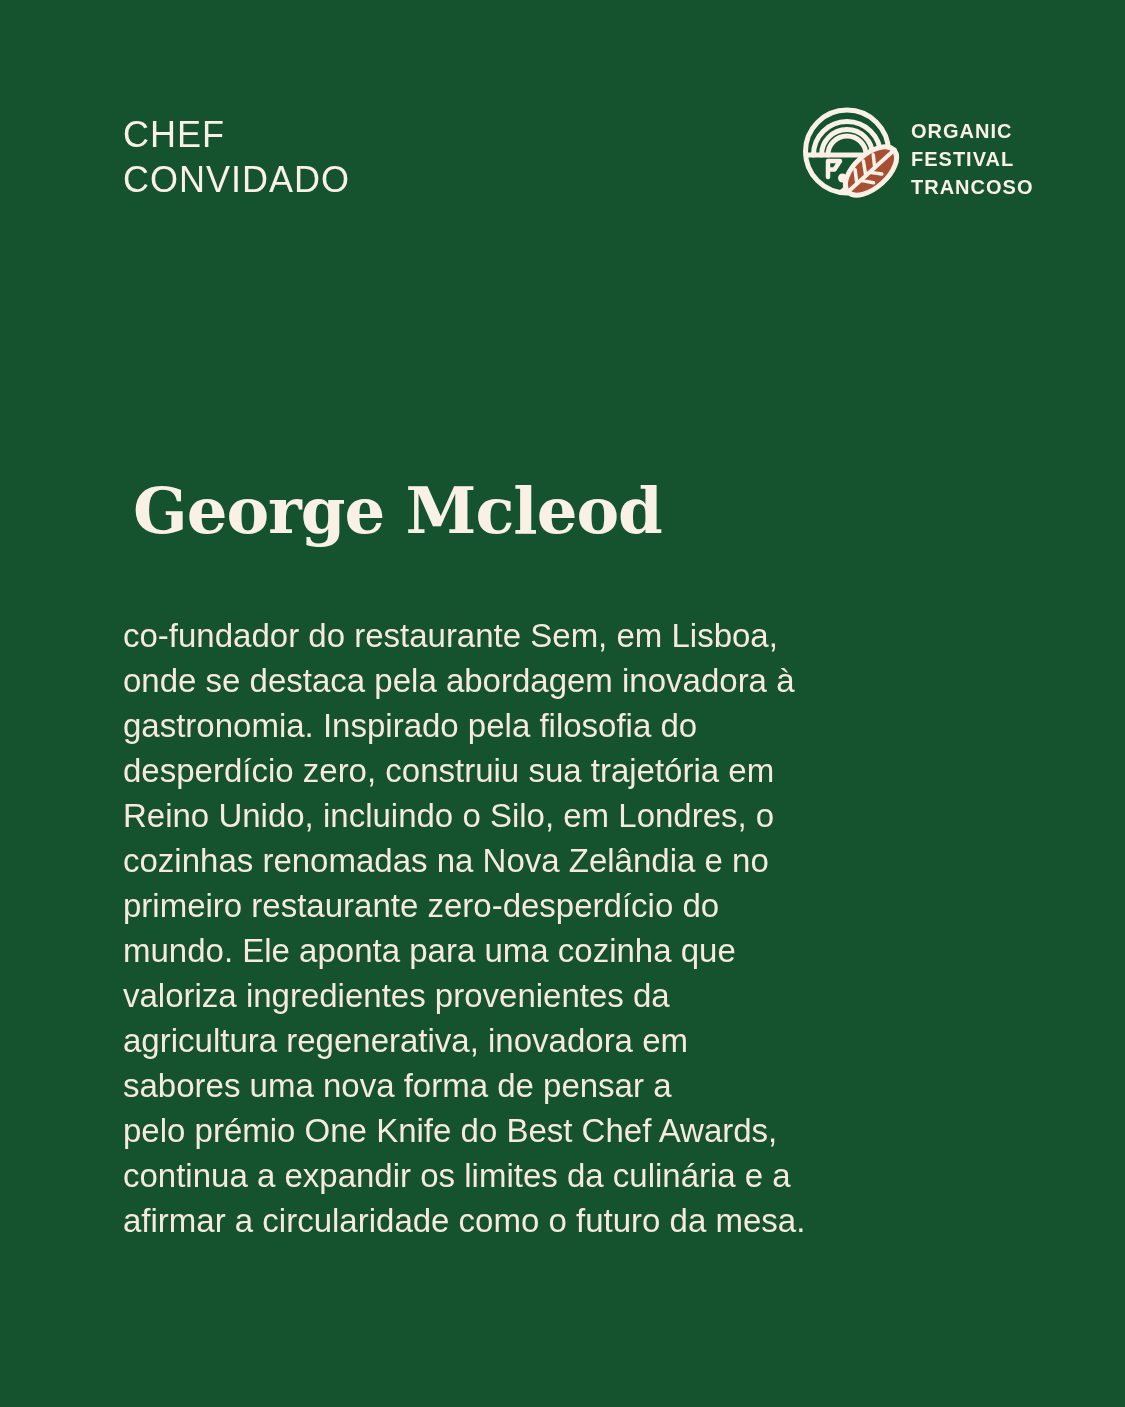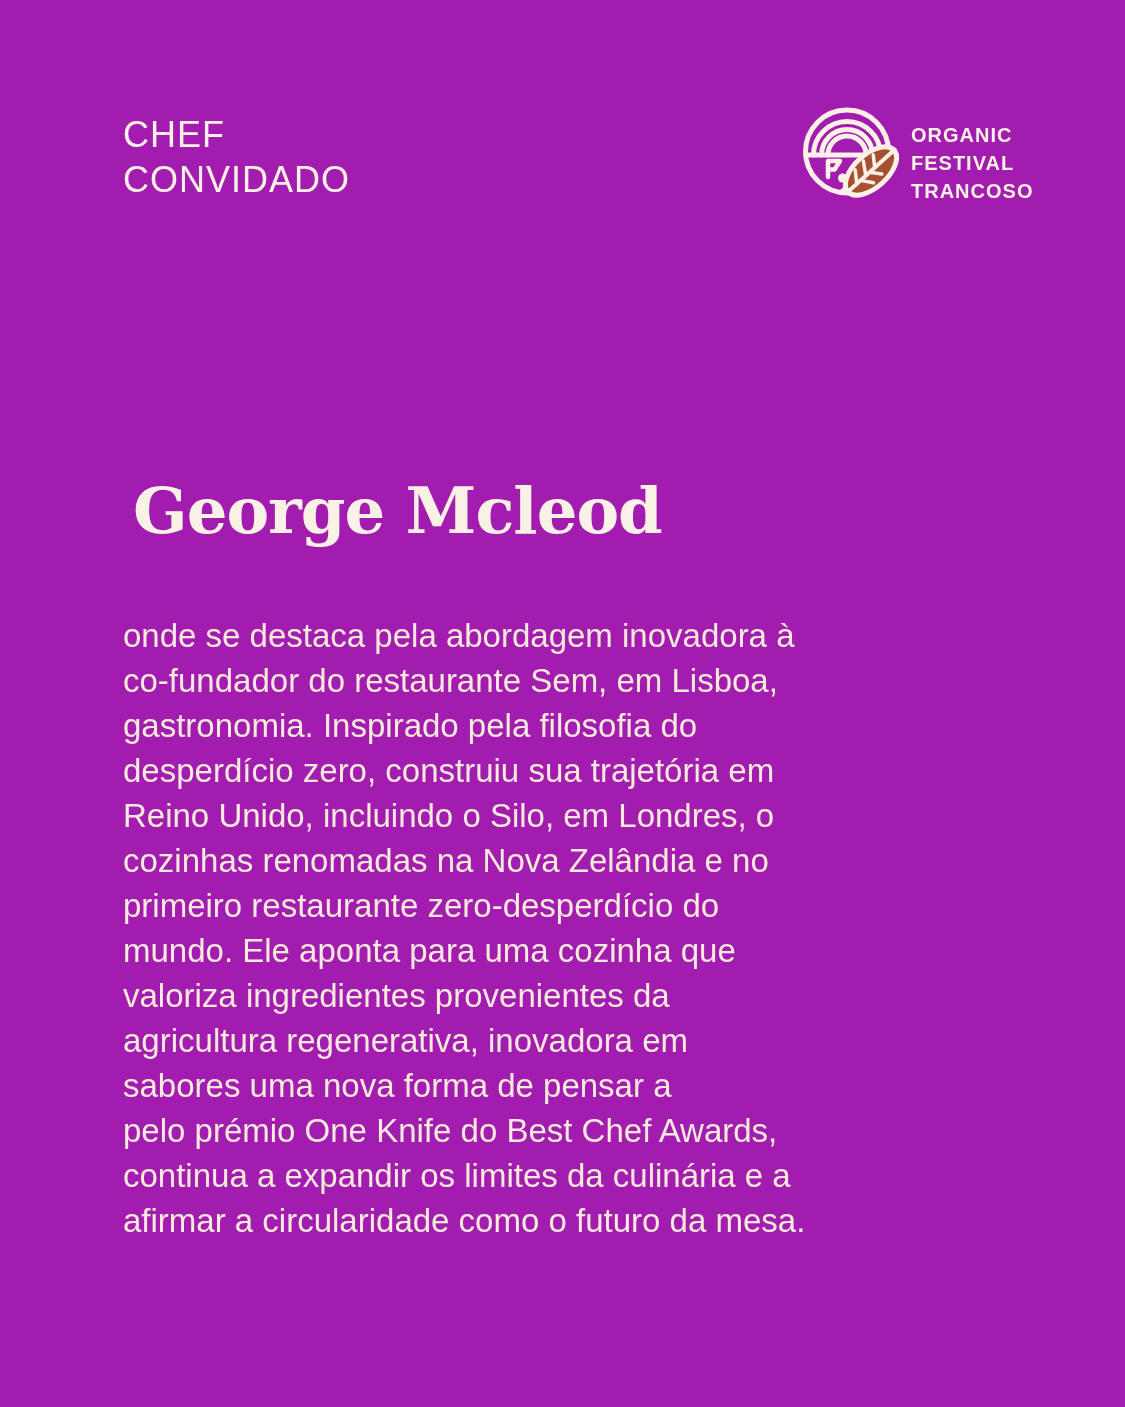--- a/index.html
+++ b/index.html
@@ -4,21 +4,21 @@
 <style>
   html, body {
     margin: 0;
     padding: 0;
     background: #A74F33;
   }
   .poster {
     position: relative;
     width: 1125px;
     height: 1407px;
-    background: #a21caf;
+    background: #14532d;
     overflow: hidden;
     font-family: "Liberation Sans", sans-serif;
   }
 
   
   .kicker {
     position: absolute;
     left: 123px;
     top: 112px;
     font-size: 36px;
@@ -28,21 +28,21 @@
     white-space: pre-line;
     font-weight: 400;
   }
 
   
   .logo {
     position: absolute;
     left: 797px;
     top: 101px;
     display: flex;
-    align-items: flex-end;
+    align-items: center;
   }
   .logo-icon {
     display: block;
     flex: 0 0 auto;
   }
   .logo-wordmark {
     margin-left: 10px;
     margin-top: 11px;
     color: #FAF0E5;
     font-weight: 700;
@@ -114,22 +114,22 @@
     <div class="logo-wordmark">
       <div>ORGANIC</div>
       <div>FESTIVAL</div>
       <div>TRANCOSO</div>
     </div>
   </div>
 
   <h1 class="chef-name">George Mcleod</h1>
 
   <p class="chef-bio">
+    <span class="bio-line" style="display:block">co-fundador do restaurante Sem, em Lisboa,</span>
     <span class="bio-line" style="display:block">onde se destaca pela abordagem inovadora à</span>
-    <span class="bio-line" style="display:block">co-fundador do restaurante Sem, em Lisboa,</span>
     <span class="bio-line" style="display:block">gastronomia. Inspirado pela filosofia do</span>
     <span class="bio-line" style="display:block">desperdício zero, construiu sua trajetória em</span>
     <span class="bio-line" style="display:block">Reino Unido, incluindo o Silo, em Londres, o</span>
     <span class="bio-line" style="display:block">cozinhas renomadas na Nova Zelândia e no</span>
     <span class="bio-line" style="display:block">primeiro restaurante zero-desperdício do</span>
     <span class="bio-line" style="display:block">mundo. Ele aponta para uma cozinha que</span>
     <span class="bio-line" style="display:block">valoriza ingredientes provenientes da</span>
     <span class="bio-line" style="display:block">agricultura regenerativa, inovadora em</span>
     <span class="bio-line" style="display:block">sabores uma nova forma de pensar a</span>
     <span class="bio-line" style="display:block">pelo prémio One Knife do Best Chef Awards,</span>

